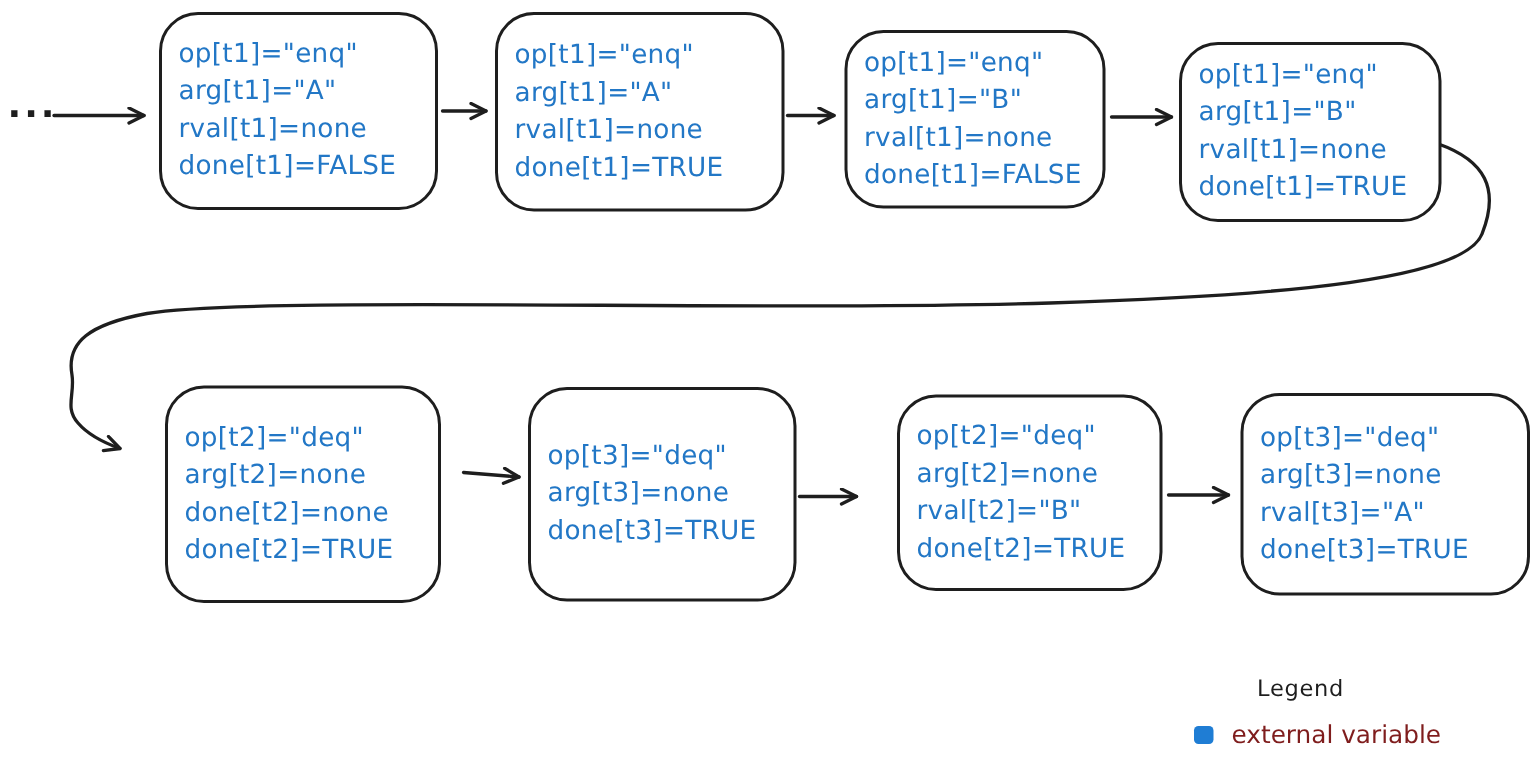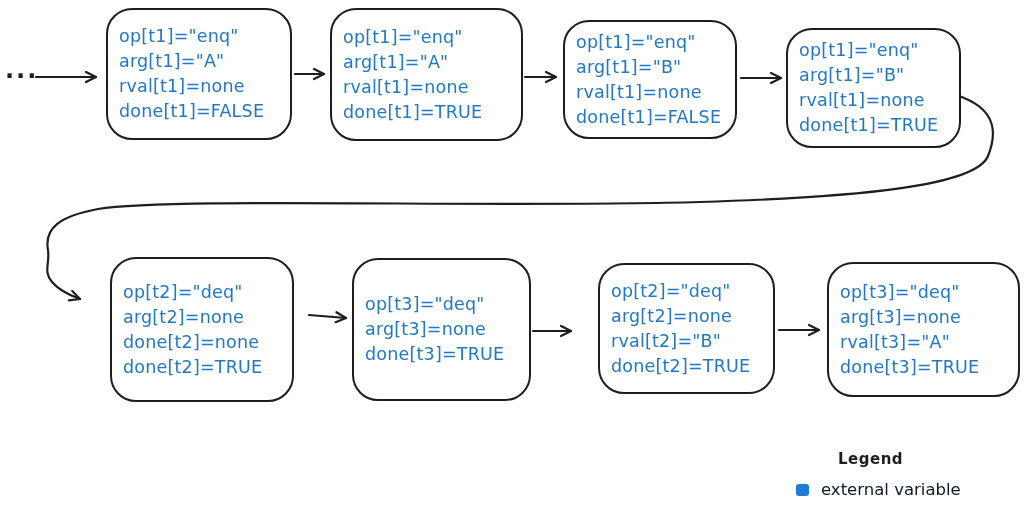--- a/index.html
+++ b/index.html
@@ -14,24 +14,24 @@
   .state-line{
     display:block;color:#2277c6;font-size:17.5px;line-height:25px;font-weight:500;
     white-space:nowrap;letter-spacing:0.2px;
   }
   #connector-layer{position:absolute;left:0;top:0;width:1024px;height:507px;}
   #connector-layer path{fill:none;stroke:#1e1e1e;stroke-width:2.2;stroke-linecap:round;stroke-linejoin:round;}
   .ellipsis{
     position:absolute;left:5px;top:56px;color:#1e1e1e;font-size:24px;font-weight:bold;letter-spacing:2px;
   }
   .legend{position:absolute;left:796px;top:450px;width:220px;}
-  .legend-title{color:#1e1e1e;font-size:15px;margin-left:42px;letter-spacing:0.5px;font-weight:bold;}
+  .legend-title{color:#1e1e1e;font-size:15px;margin-left:42px;letter-spacing:0.5px;}
   .legend-row{display:flex;align-items:center;margin-top:12px;}
   .legend-swatch{width:13px;height:12px;border-radius:3px;background:#1f7dd4;flex:0 0 auto;}
-  .legend-label{color:#0f172a;font-size:16.5px;margin-left:12px;white-space:nowrap;}
+  .legend-label{color:#7f1d1d;font-size:16.5px;margin-left:12px;white-space:nowrap;}
 </style>
 </head>
 <body>
 
 <div id="canvas">
 
   <div class="ellipsis">...</div>
 
   <svg id="connector-layer" viewBox="0 0 1024 507" xmlns="http://www.w3.org/2000/svg">
     <defs>

